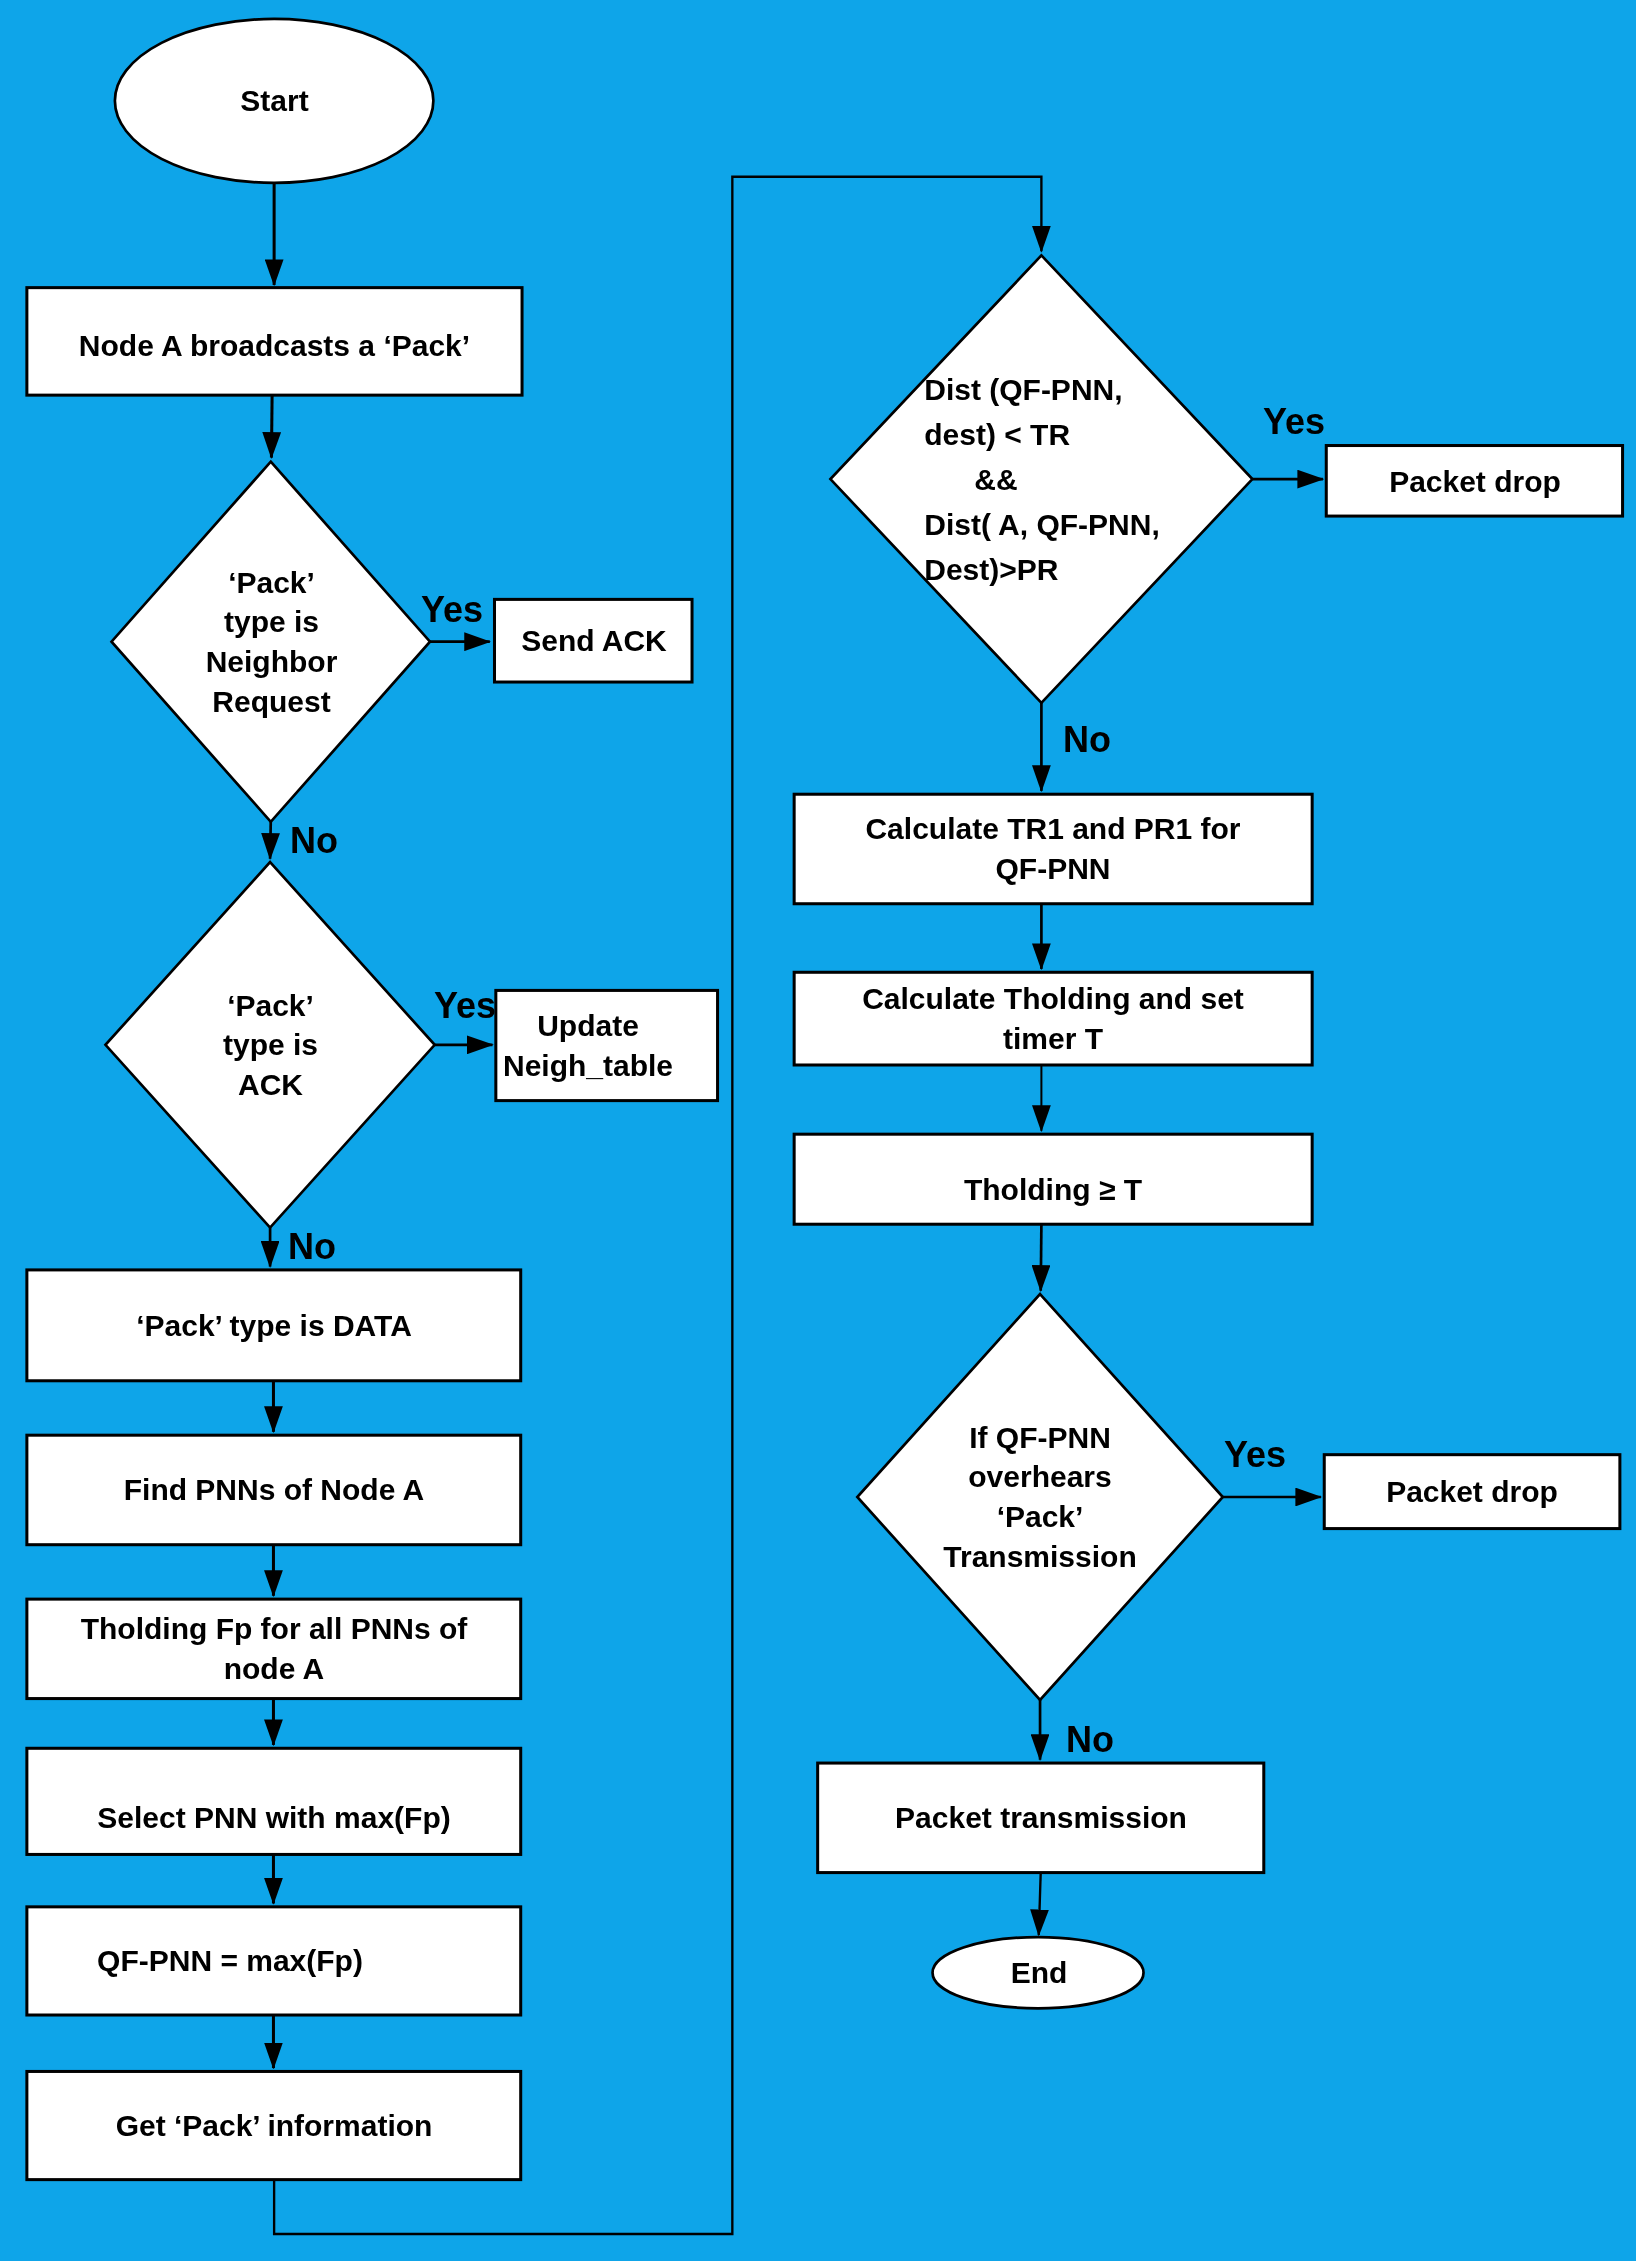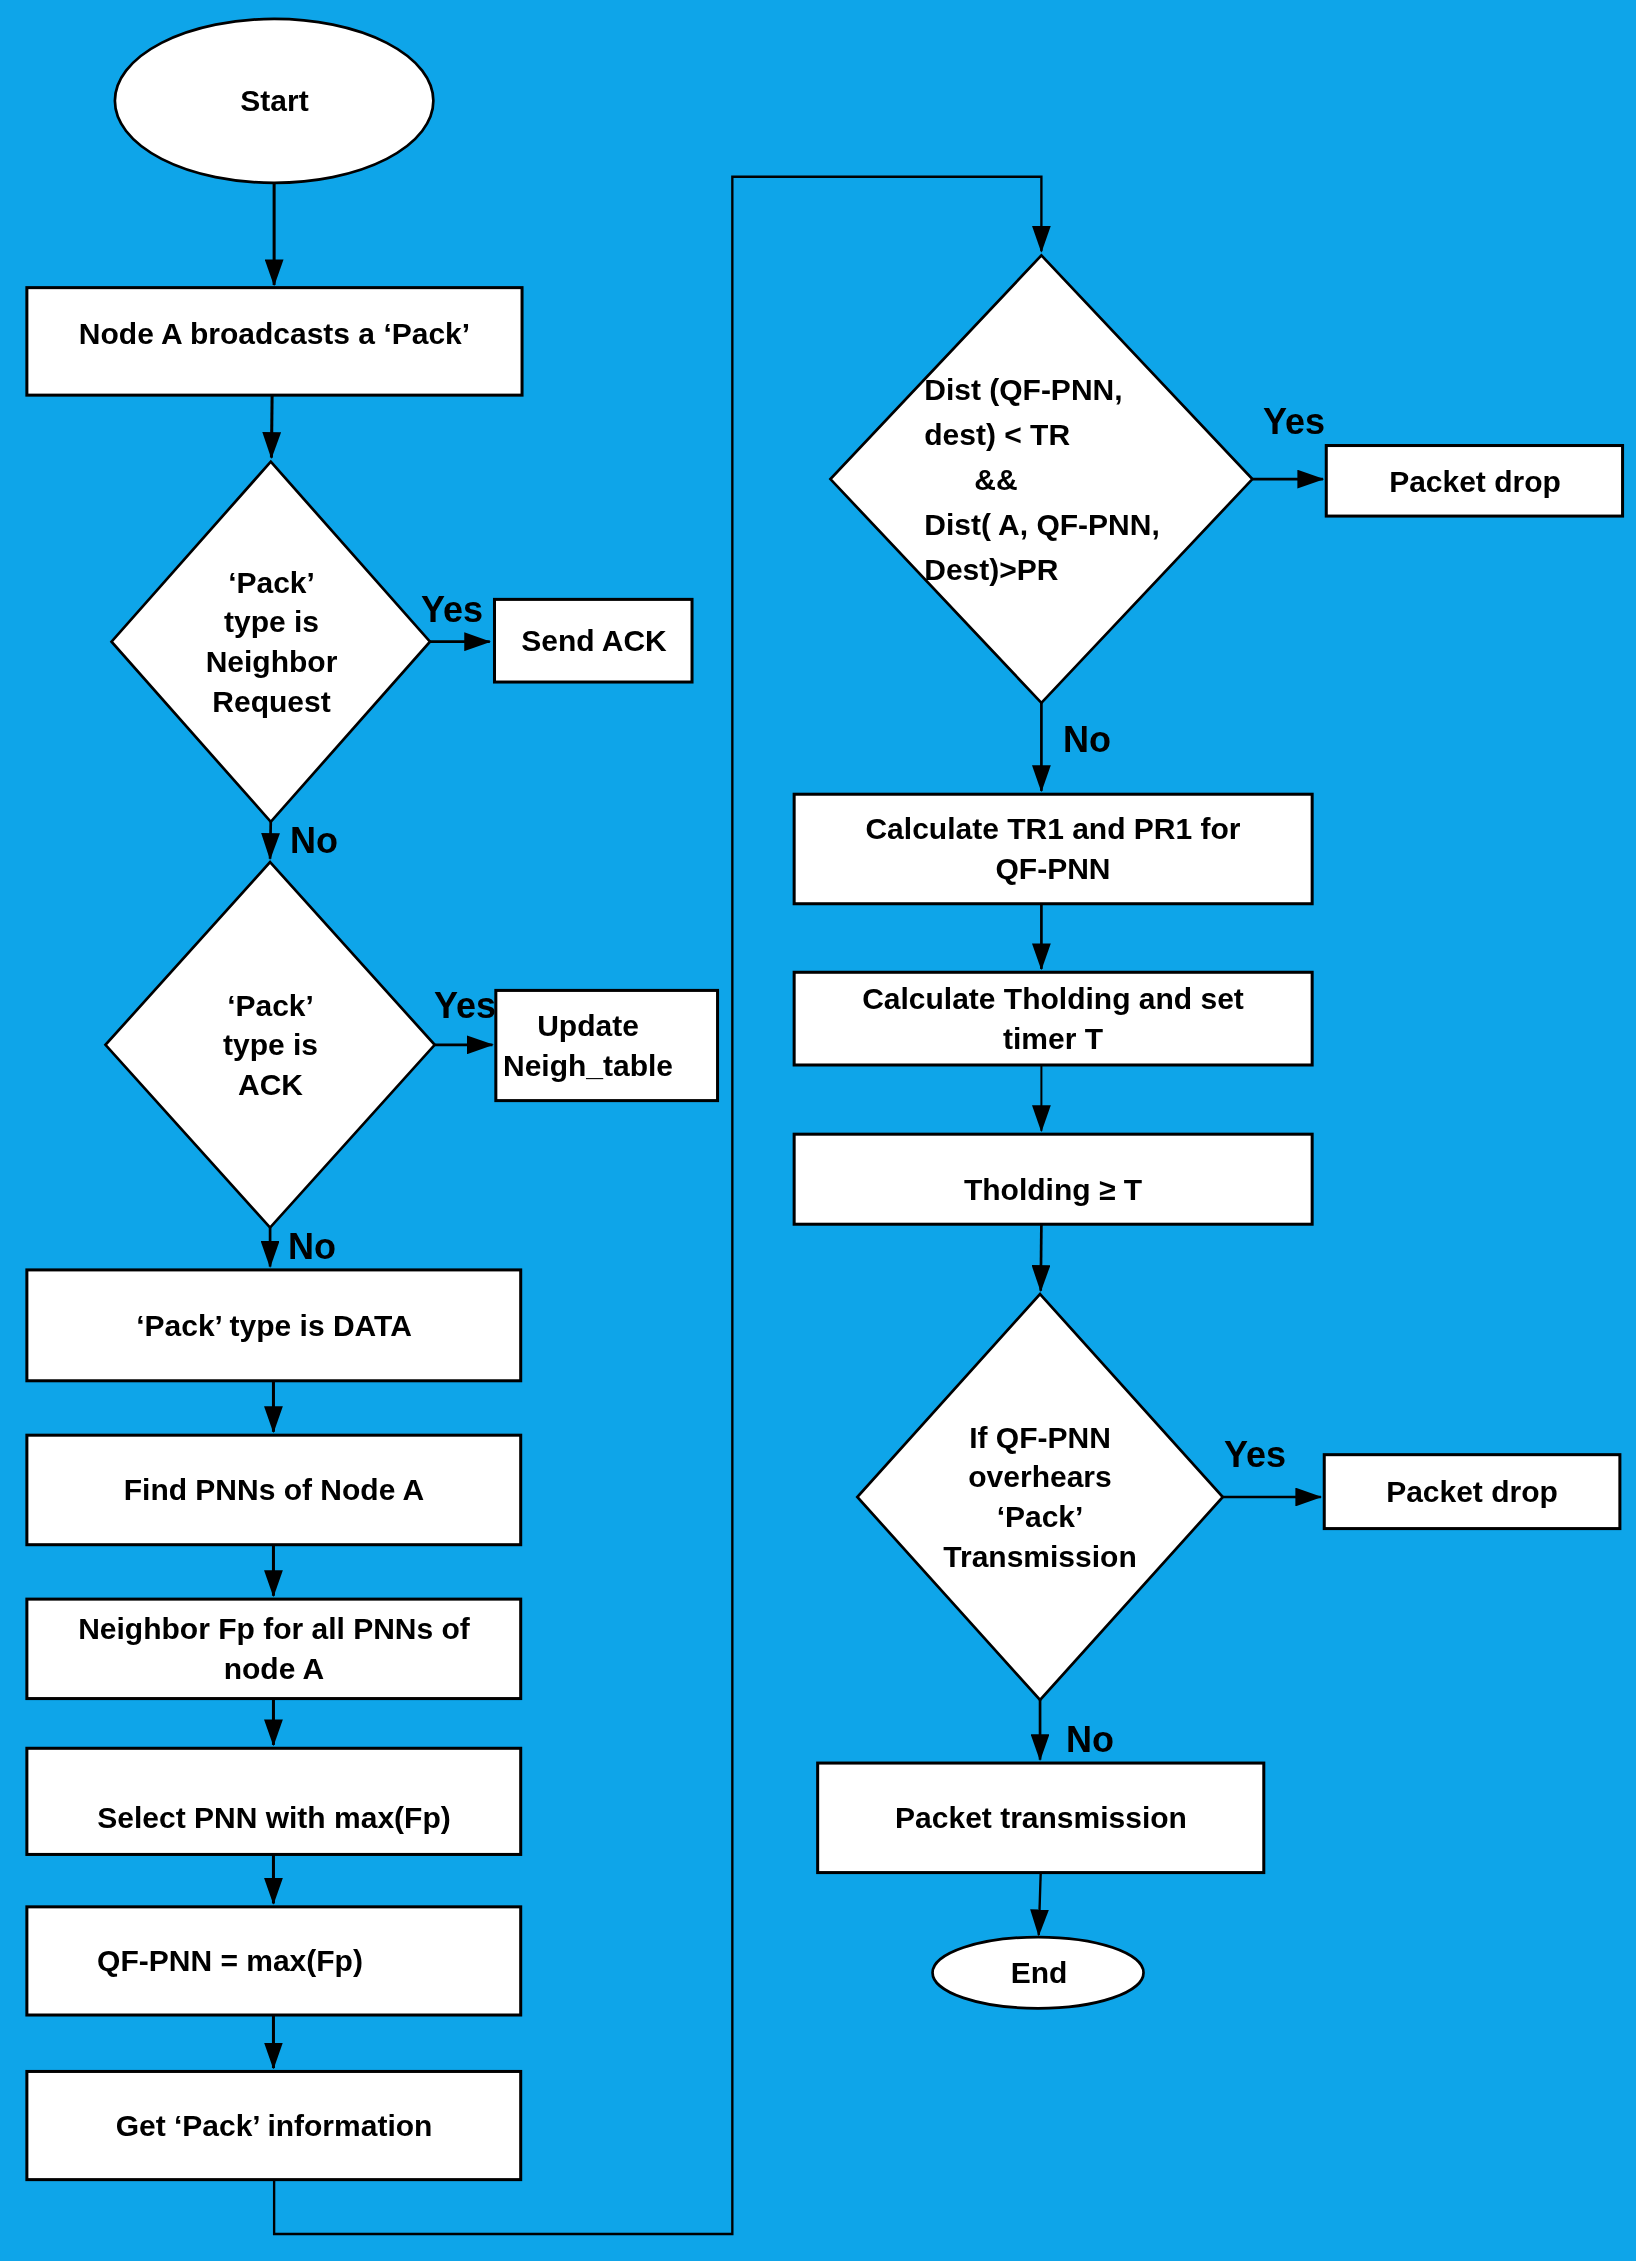--- a/index.html
+++ b/index.html
@@ -85,34 +85,34 @@
     <rect x="1182" y="1182" width="771" height="163" fill="#fff" stroke="#000" stroke-width="4.5"></rect>
     <rect x="1182" y="1447" width="771" height="138" fill="#fff" stroke="#000" stroke-width="4.5"></rect>
     <rect x="1182" y="1688" width="771" height="134" fill="#fff" stroke="#000" stroke-width="4.5"></rect>
     <polygon points="1548,1926 1820,2228 1548,2530 1276,2228" fill="#fff" stroke="#000" stroke-width="4"></polygon>
     <rect x="1971" y="2165" width="440" height="110" fill="#fff" stroke="#000" stroke-width="4.5"></rect>
     <rect x="1217" y="2624" width="664" height="163" fill="#fff" stroke="#000" stroke-width="4.5"></rect>
     <ellipse cx="1545" cy="2936" rx="157" ry="53" fill="#fff" stroke="#000" stroke-width="4"></ellipse>
   </svg>
 
   <div class="lbl" style="left:115px;top:19px;width:319px;height:164px;">Start</div>
-  <div class="lbl" style="left:27px;top:280px;width:495px;height:108px;">Node A broadcasts a ‘Pack’</div>
+  <div class="lbl" style="left:27px;top:292px;width:495px;height:108px;">Node A broadcasts a ‘Pack’</div>
   <div class="lbl" style="left:112px;top:462px;width:319px;height:360px;">‘Pack’
 type is
 Neighbor
 Request</div>
   <div class="lbl" style="left:495px;top:599px;width:198px;height:83px;">Send ACK</div>
   <div class="lbl" style="left:106px;top:862px;width:329px;height:366px;">‘Pack’
 type is
 ACK</div>
   <div class="lbl" style="left:496px;top:991px;width:184px;height:110px;">Update
 Neigh_table</div>
   <div class="lbl" style="left:27px;top:1270px;width:494px;height:111px;">‘Pack’ type is DATA</div>
   <div class="lbl" style="left:27px;top:1435px;width:494px;height:110px;">Find PNNs of Node A</div>
-  <div class="lbl" style="left:27px;top:1599px;width:494px;height:99px;">Neighbor Fp for all PNNs of
+  <div class="lbl" style="left:27px;top:1599px;width:494px;height:99px;">Tholding Fp for all PNNs of
 node A</div>
   <div class="lbl" style="left:27px;top:1749px;width:494px;height:106px;margin-top:16px;">Select PNN with max(Fp)</div>
   <div class="lbl" style="left:27px;top:1907px;width:406px;height:108px;">QF-PNN = max(Fp)</div>
   <div class="lbl" style="left:27px;top:2072px;width:494px;height:108px;">Get ‘Pack’ information</div>
 
   <div class="lbl pre-left" style="left:831px;top:255px;width:422px;height:448px;">Dist (QF-PNN,
 dest) &lt; TR
       &amp;&amp;
 Dist( A, QF-PNN,
 Dest)&gt;PR</div>

